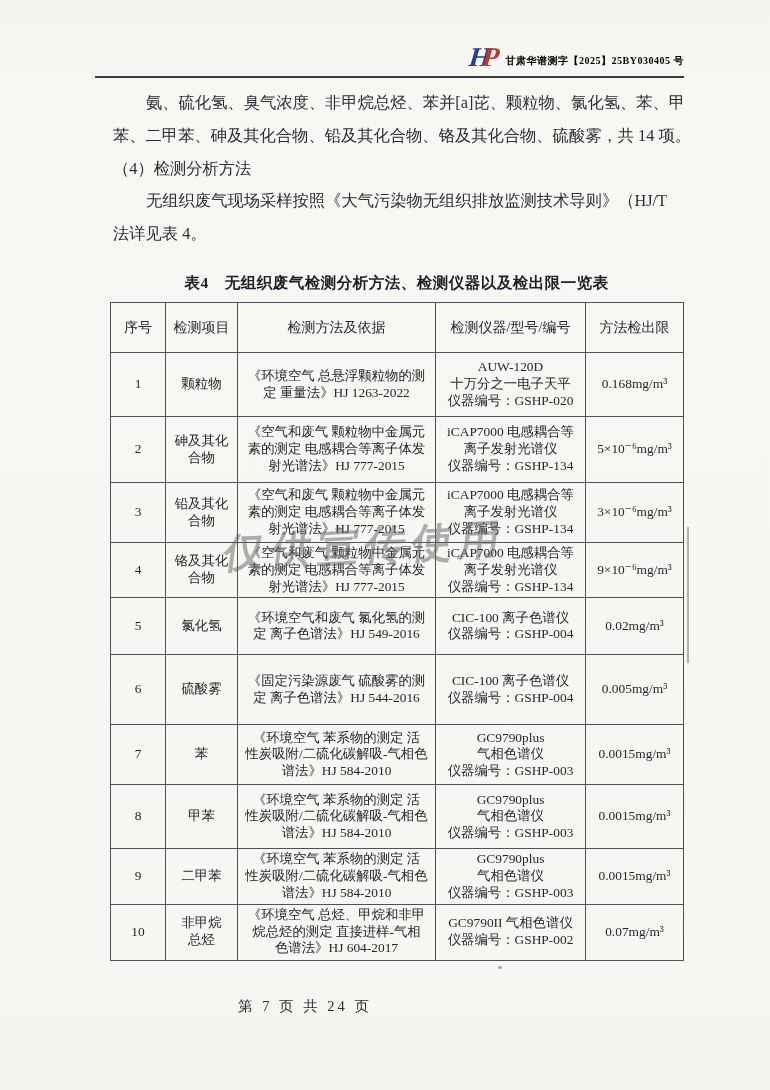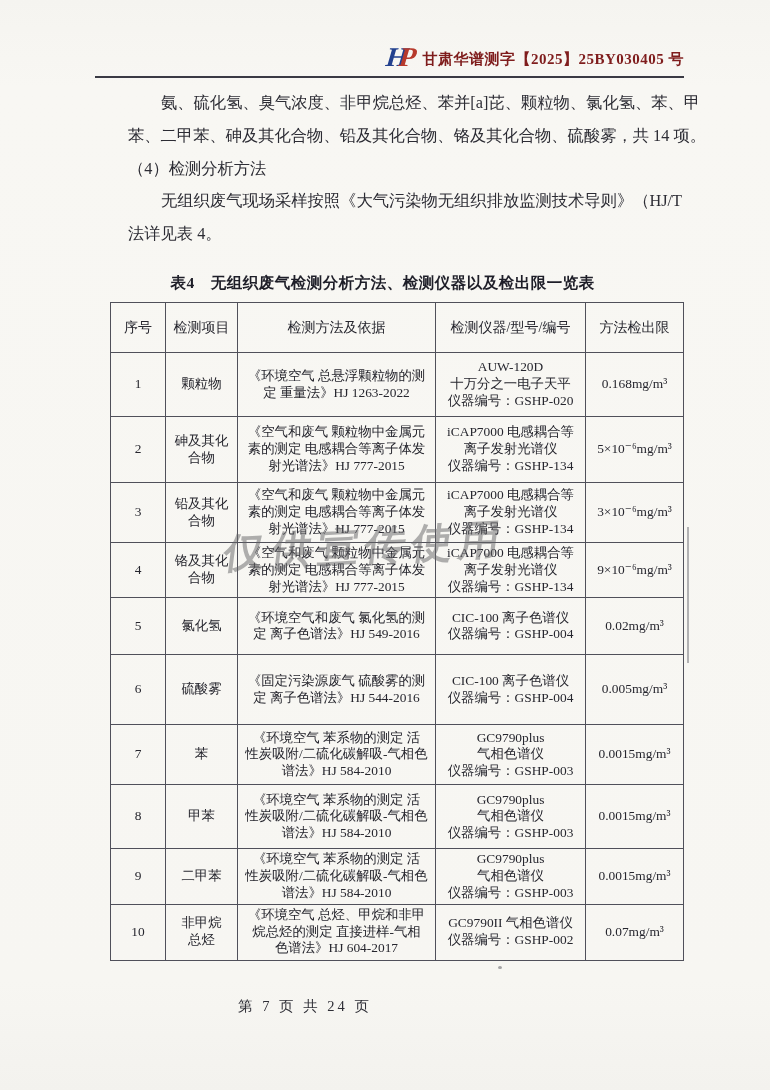--- a/index.html
+++ b/index.html
@@ -12,30 +12,30 @@
   }
   .page{position:absolute;inset:0;}
 
   
   .header{position:absolute;top:42px;left:95px;width:589px;text-align:right;white-space:nowrap;}
   .logo{display:inline-block;transform:skewX(-16deg);font-weight:900;font-size:27px;
         font-family:"Liberation Serif","DejaVu Serif",serif;letter-spacing:-8px;
         margin-right:10px;position:relative;top:2px;line-height:1;}
   .logo .h{color:#23418e;}
   .logo .p{color:#b73a2c;}
-  .doc-number{display:inline-block;font-size:15px;font-weight:bold;color:#7f1d1d;letter-spacing:.5px;}
+  .doc-number{display:inline-block;font-size:10px;font-weight:bold;color:#000000;letter-spacing:.5px;}
   .header-rule{position:absolute;top:76px;left:95px;width:589px;height:2px;background:#3a3a44;}
 
   
-  .bodytext{position:absolute;top:87px;left:128px;width:568px;font-size:16.3px;line-height:32.8px;}
+  .bodytext{position:absolute;top:87px;left:113px;width:568px;font-size:16.3px;line-height:32.8px;}
   .line{white-space:nowrap;}
   .indent{text-indent:33px;}
 
   
-  .table-title{position:absolute;top:273px;left:96px;width:573px;text-align:center;
+  .table-title{position:absolute;top:273px;left:110px;width:573px;text-align:center;
                font-weight:bold;font-size:15.5px;color:#1e1e28;letter-spacing:.5px;}
 
   
   table.report{position:absolute;top:302px;left:110px;width:573px;border-collapse:collapse;table-layout:fixed;}
   table.report td,table.report th{
     border:1.4px solid #50505a;text-align:center;vertical-align:middle;
     font-weight:normal;font-size:13.4px;line-height:1.25;color:#26262e;
     white-space:pre-line;padding:2px 2px;overflow:hidden;margin-top:28px;
   }
   table.report th{font-size:14px;}

